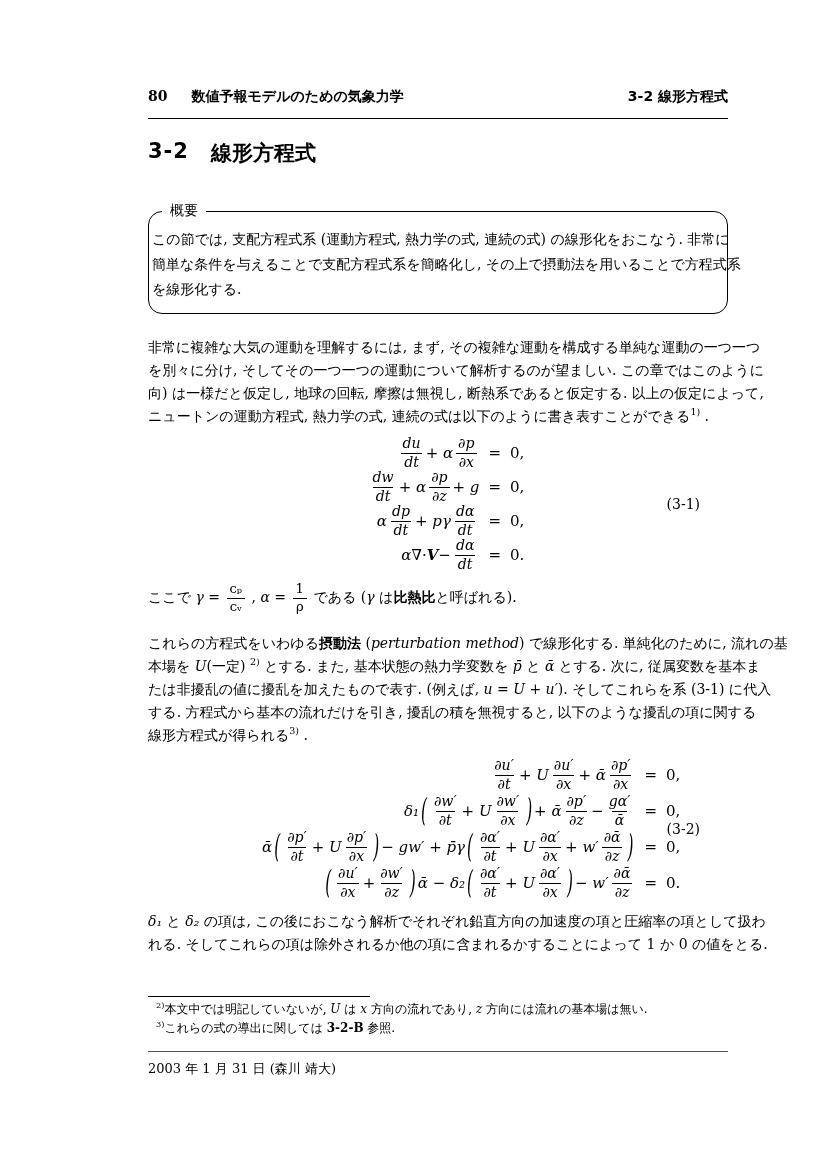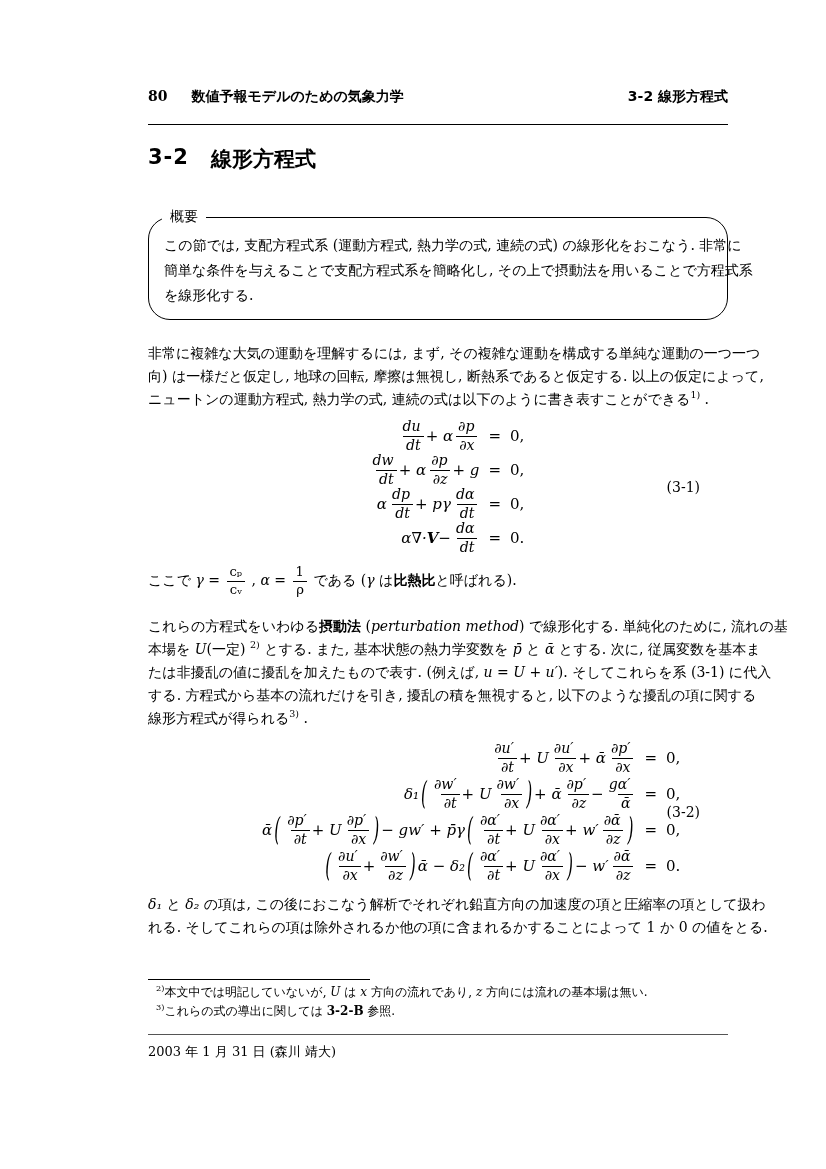--- a/index.html
+++ b/index.html
@@ -5,50 +5,50 @@
   html,body{margin:0;padding:0;}
   body{
     width:826px;height:1169px;background:#ffffff;color:#000;
     font-family:"DejaVu Serif","Liberation Serif",serif;
     position:relative;overflow:hidden;
   }
   .content{position:absolute;left:148px;top:0;width:580px;}
 
   
   .pg-header{display:flex;align-items:baseline;margin-top:88px;
-    padding-bottom:18px;border-bottom:1px solid #000;font-size:14px;}
+    padding-bottom:12px;border-bottom:1px solid #000;font-size:14px;}
   .pg-num{font-weight:bold;}
   .doc-title{font-family:Liberation Sans, sans-serif;font-weight:bold;margin-left:24px;}
   .hdr-right{font-family:"DejaVu Sans","Liberation Sans",sans-serif;font-weight:bold;margin-left:auto;}
 
   
   .section-heading{margin-top:20px;font-size:21px;font-weight:bold;
     font-family:"DejaVu Sans","Liberation Sans",sans-serif;display:flex;}
   .section-no{letter-spacing:1px;}
   .section-ttl{margin-left:22px;}
 
   
-  .ov-box{margin-top:44px;position:relative;border:1.6px solid #000;border-radius:22px;
-    padding:15px 16px 11px 15px;font-size:14px;}
+  .ov-box{margin-top:44px;position:relative;border:1.6px solid #000;border-radius:14px;
+    padding:15px 16px 11px 3px;font-size:14px;}
   .ov-legend{position:absolute;top:-10px;left:13px;background:#fff;padding:0 8px;font-size:14px;}
   .ov-box .tline{line-height:25px;white-space:nowrap;}
 
   
   .para{font-size:14px;}
   .para .tline{line-height:23px;white-space:nowrap;}
   .p1{margin-top:22px;}
   .p2{margin-top:14px;}
   .p3{margin-top:9px;}
 
   .b{font-weight:bold;}
   .i{font-style:italic;font-family:"DejaVu Serif","Liberation Serif",serif;}
   .sup{vertical-align:super;font-size:0.68em;line-height:0;}
 
   
-  .frac{display:inline-flex;flex-direction:column;align-items:flex-end;
+  .frac{display:inline-flex;flex-direction:column;align-items:center;
     vertical-align:middle;margin:0 2px;text-align:center;}
   .frac .num{padding:0 3px 1px;line-height:1.1;font-size:0.94em;}
   .frac .den{padding:1px 3px 0;border-top:1px solid #000;line-height:1.1;font-size:0.94em;}
   .big{display:inline-block;transform:scaleY(2.05);font-size:1.02em;margin:0 2px;}
 
   .eq{position:relative;font-size:15px;}
   .eq1{margin-top:8px;}
   .eq2{margin-top:10px;}
   .eq .eqrow{display:flex;align-items:center;}
   .eq1 .eqrow{min-height:34px;}
@@ -92,20 +92,21 @@
     <span class="ov-legend">概要</span>
     <div>
         <div class="tline">この節では, 支配方程式系 (運動方程式, 熱力学の式, 連続の式) の線形化をおこなう. 非常に</div>
         <div class="tline">簡単な条件を与えることで支配方程式系を簡略化し, その上で摂動法を用いることで方程式系</div>
         <div class="tline">を線形化する.</div>
       </div>
   </div>
 
   <div class="para p1">
       <div class="tline">非常に複雑な大気の運動を理解するには, まず, その複雑な運動を構成する単純な運動の一つ一つ</div>
+      <div class="tline">を別々に分け, そしてその一つ一つの運動について解析するのが望ましい. この章ではこのように</div>
       <div class="tline">向) は一様だと仮定し, 地球の回転, 摩擦は無視し, 断熱系であると仮定する. 以上の仮定によって,</div>
       <div class="tline"><span>ニュートンの運動方程式, 熱力学の式, 連続の式は以下のように書き表すことができる</span><span class="sup">1)</span><span> .</span></div>
     </div>
 
   <div class="eq eq1">
     <div>
         <div class="eqrow">
           <span class="lhs">
             <span class="frac">
               <span class="num">du</span>

